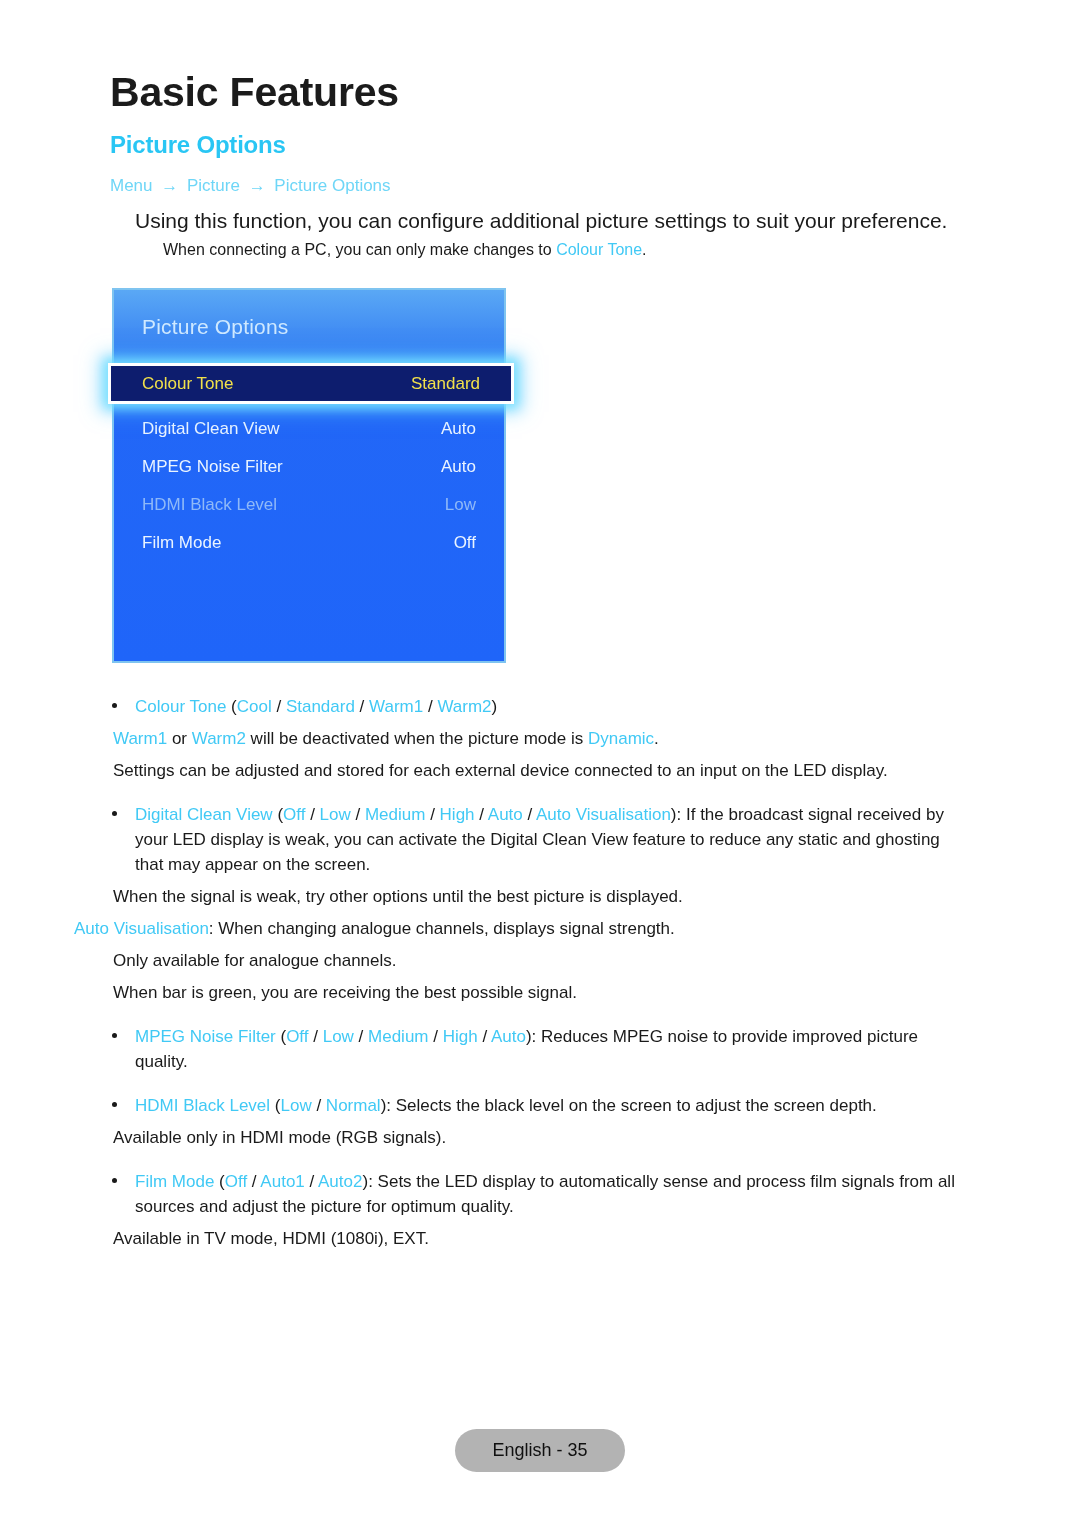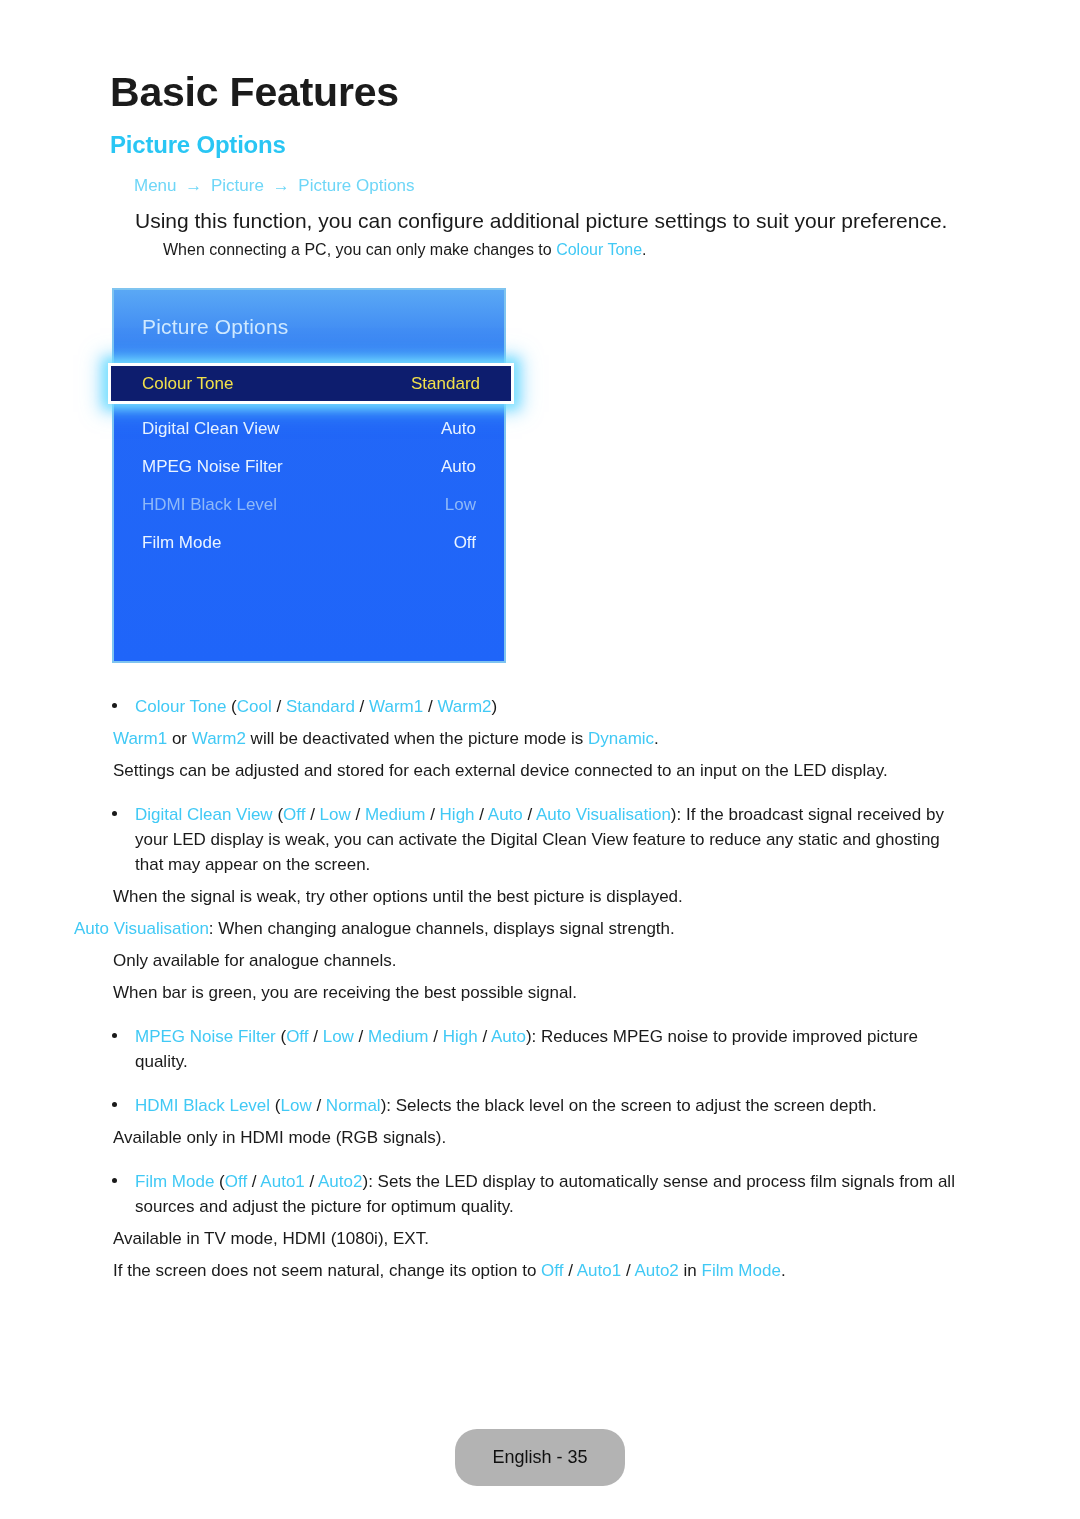--- a/index.html
+++ b/index.html
@@ -41,21 +41,20 @@
     color: #29c6f4;
     letter-spacing: -0.2px;
   }
   .breadcrumb {
     position: absolute;
     left: 110px;
     top: 176px;
     font-size: 17px;
     color: #6ed6f7;
     white-space: nowrap;
-    margin-left: 24px;
   }
   .breadcrumb .crumb { color: #6ed6f7; }
   .breadcrumb .arrow { color: #6ed6f7; padding: 0 4px; }
 
   
   .intro-1 {
     position: absolute;
     left: 135px;
     top: 209px;
     font-size: 21px;
@@ -170,21 +169,21 @@
     padding-left: 74px;
   }
   .gap-m { height: 12px; }
 
   
   .footer-pill {
     position: absolute;
     left: 455px;
     top: 1429px;
     width: 170px;
-    height: 57px;
+    height: 43px;
     border-radius: 22px;
     background: #b3b3b3;
     display: flex;
     align-items: center;
     justify-content: center;
     font-size: 18px;
     color: #101010;
   }
 </style>
 </head>
@@ -238,20 +237,19 @@
       <div class="sub-line"><span class="bk">Only available for analogue channels.</span></div>
       <div class="sub-line"><span class="bk">When bar is green, you are receiving the best possible signal.</span></div>
       <div class="gap-m"></div>
       <div class="bullet-item"><span class="dot"></span><span class="cy">MPEG Noise Filter</span><span class="bk"> (</span><span class="cy">Off</span><span class="bk"> / </span><span class="cy">Low</span><span class="bk"> / </span><span class="cy">Medium</span><span class="bk"> / </span><span class="cy">High</span><span class="bk"> / </span><span class="cy">Auto</span><span class="bk">)</span><span class="bk">: Reduces MPEG noise to provide improved picture quality.</span></div>
       <div class="gap-m"></div>
       <div class="bullet-item"><span class="dot"></span><span class="cy">HDMI Black Level</span><span class="bk"> (</span><span class="cy">Low</span><span class="bk"> / </span><span class="cy">Normal</span><span class="bk">)</span><span class="bk">: Selects the black level on the screen to adjust the screen depth.</span></div>
       <div class="sub-line"><span class="bk">Available only in HDMI mode (RGB signals).</span></div>
       <div class="gap-m"></div>
       <div class="bullet-item"><span class="dot"></span><span class="cy">Film Mode</span><span class="bk"> (</span><span class="cy">Off</span><span class="bk"> / </span><span class="cy">Auto1</span><span class="bk"> / </span><span class="cy">Auto2</span><span class="bk">)</span><span class="bk">: Sets the LED display to automatically sense and process film signals from all sources and adjust the picture for optimum quality.</span></div>
       <div class="sub-line"><span class="bk">Available in TV mode, HDMI (1080i), EXT.</span></div>
-      <div class="sub-line"><span class="bk">If the screen does not seem natural, change its option to </span><span class="cy">Off</span><span class="bk"> / </span><span class="cy">Auto1</span><span class="bk"> / </span><span class="cy">Auto2</span><span class="bk"> in </span><span class="cy">Film Mode</span><span class="bk">.</span></div>
     </div>
 
   <div class="footer-pill">
     <span>English - 35</span>
   </div>
 
 </div>
 
 </body></html>

